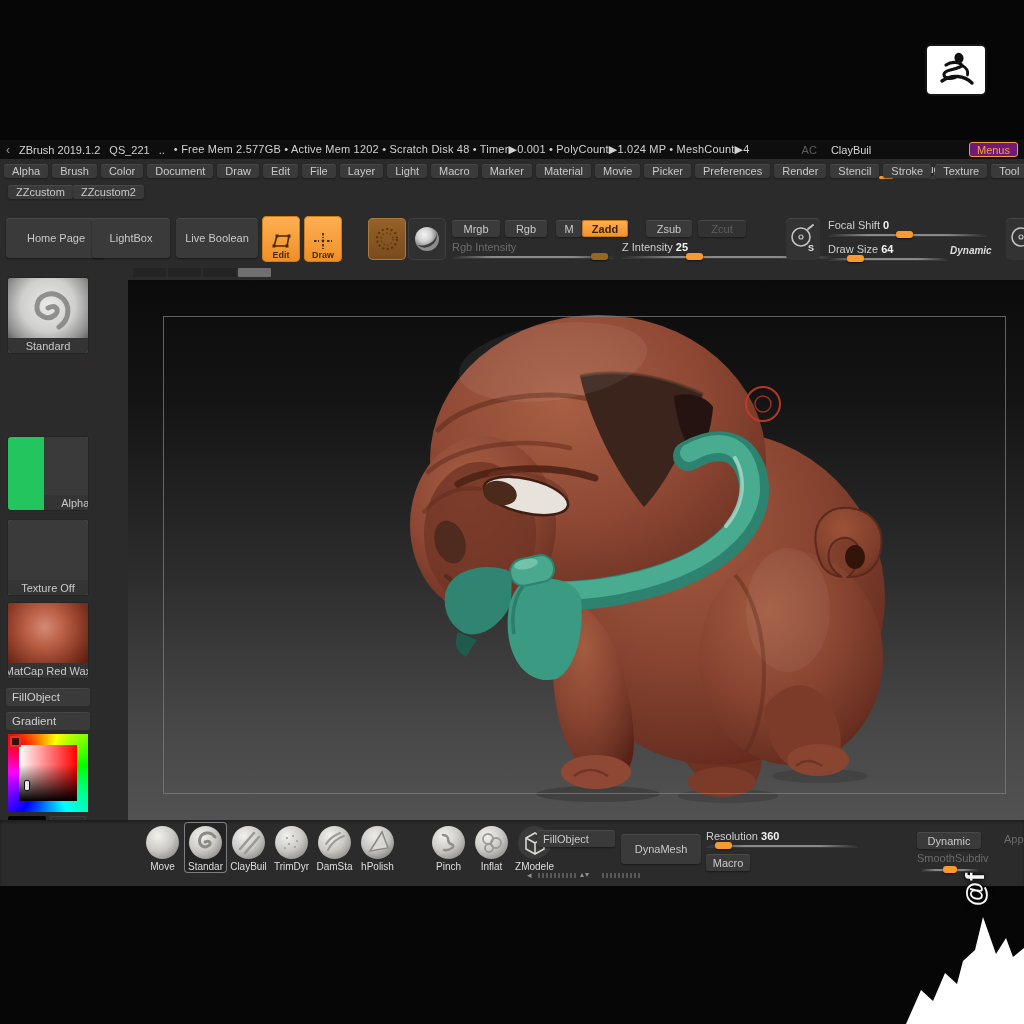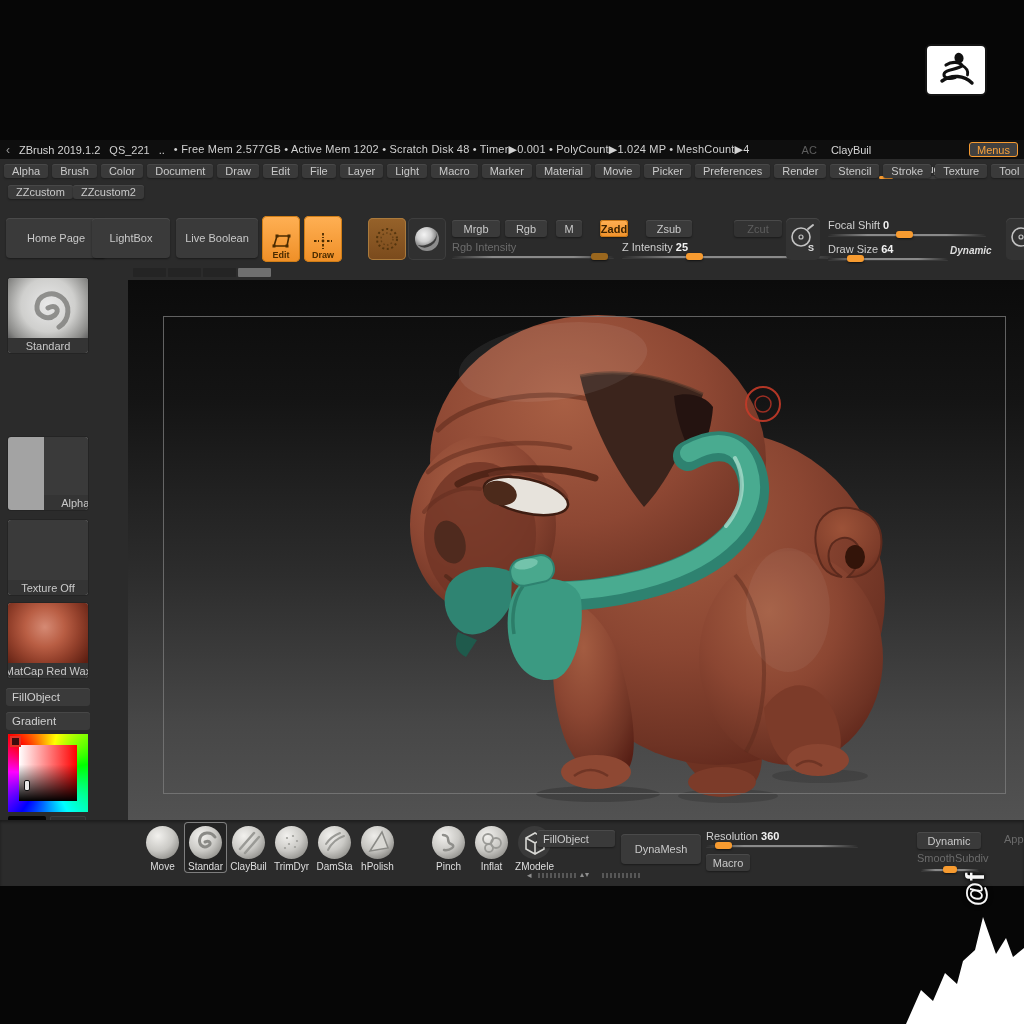--- a/index.html
+++ b/index.html
@@ -23,21 +23,21 @@
   .titlebar .chev { color:#9a9a9a; font-size:12px; }
   .titlebar .doc { color:#cfcfcf; }
   .titlebar .stats { color:#d2d2d2; letter-spacing:.2px; }
   .titlebar .right { margin-left:auto; display:flex; align-items:center; gap:14px; }
   .titlebar .ac { color:#5d5d5d; }
   .seethrough { position:relative; padding-bottom:4px;margin-top:43px; }
   .seethrough .mini-track { position:absolute; left:-6px; bottom:0; width:78px; height:3px;
     background:#3c3c3c; border-radius:2px; }
   .seethrough .mini-fill { position:absolute; left:0; top:0; width:14px; height:3px;
     background:#f79b30; border-radius:2px; }
-  .menus-btn { border:1px solid #f79b30; color:#f7a13a; background:#404040;
+  .menus-btn { border:1px solid #f79b30; color:#f7a13a; background:#701a75;
     border-radius:3px; padding:0 7px; height:15px; line-height:14px; font-size:11px; }
 
   
   .menubar { position:absolute; left:0; top:20px; width:100%; height:21px;
     display:flex; align-items:center; gap:4px; padding:0 4px; }
   .custombar { position:absolute; left:4px; top:42px; width:100%; height:20px;
     display:flex; align-items:center; gap:0; padding:0 4px; }
   .mbtn { background:#3a3a3a; box-shadow:inset 0 1px 0 #484848, 0 1px 2px rgba(0,0,0,.35);
     border-radius:3px; padding:1px 8px; font-size:11px; color:#c9c9c9; }
 
@@ -69,21 +69,21 @@
     box-shadow:0 1px 0 rgba(255,255,255,.07); }
   .handle { position:absolute; top:-3px; width:17px; height:7px; border-radius:3px;
     background:#f79b30; box-shadow:0 1px 2px rgba(0,0,0,.6); }
   .handle.dark { background:#9a671e; }
 
   .round-tool { position:absolute; width:34px; height:42px; background:#333;
     border-radius:5px; box-shadow:inset 0 1px 0 #454545; display:flex;
     align-items:center; justify-content:center; }
 
   
-  .tray-tile { position:absolute; left:8px; width:80px; background:#a3a3a3;
+  .tray-tile { position:absolute; left:8px; width:80px; background:#22c55e;
     border-radius:3px; box-shadow:0 0 0 1px #242424; overflow:hidden; }
   .tray-thumb { width:80px; height:60px; position:relative; }
   .tray-label { width:80px; height:15px; background:#343434; font-size:11px; color:#c9c9c9;
     display:flex; align-items:center; justify-content:center; white-space:nowrap; overflow:hidden; }
   .tray-btn { position:absolute; left:6px; width:84px; height:18px; background:#3a3a3a;
     border-radius:3px; box-shadow:inset 0 1px 0 #474747; font-size:11.5px; color:#cfcfcf;
     display:flex; align-items:center; padding-left:6px; }
 
   .picker { position:absolute; left:8px; top:594px; width:80px; height:78px;
     background:conic-gradient(from 315deg, #f00, #ff0 16%, #0f0 34%, #0ff 55%, #00f 72%, #f0f 88%, #f00); }
@@ -232,23 +232,23 @@
             </radialGradient>
           </defs>
         <circle cx="15" cy="15" r="12" fill="url(#matg)"></circle>
         <path d="M 5.5,21 A 12,12 0 0 0 24.5,9 A 15,12 0 0 1 5.5,21" fill="#2e2e2e" opacity=".85"></path>
       </svg>
     </div>
 
     <div class="btn small" style="left:452px; top:80px; width:48px; height:17px;">Mrgb</div>
     <div class="btn small" style="left:505px; top:80px; width:42px; height:17px;">Rgb</div>
     <div class="btn small" style="left:556px; top:80px; width:26px; height:17px;">M</div>
-    <div class="btn small orange" style="left:600px; top:80px; width:28px; height:17px;">Zadd</div>
+    <div class="btn small orange" style="left:582px; top:80px; width:46px; height:17px;">Zadd</div>
     <div class="btn small" style="left:646px; top:80px; width:46px; height:17px;">Zsub</div>
-    <div class="btn small dimtxt" style="left:734px; top:80px; width:48px; height:17px;">Zcut</div>
+    <div class="btn small dimtxt" style="left:698px; top:80px; width:48px; height:17px;">Zcut</div>
 
     <div class="slider" style="left:452px; top:101px; width:162px;">
       <div class="lab dim">Rgb Intensity</div>
       <div class="track">
           <div class="handle dark" style="left:86%;"></div>
         </div>
     </div>
     <div class="slider" style="left:622px; top:101px; width:212px;">
       <div class="lab"><span>Z Intensity</span> <span class="val">25</span></div>
       <div class="track">

